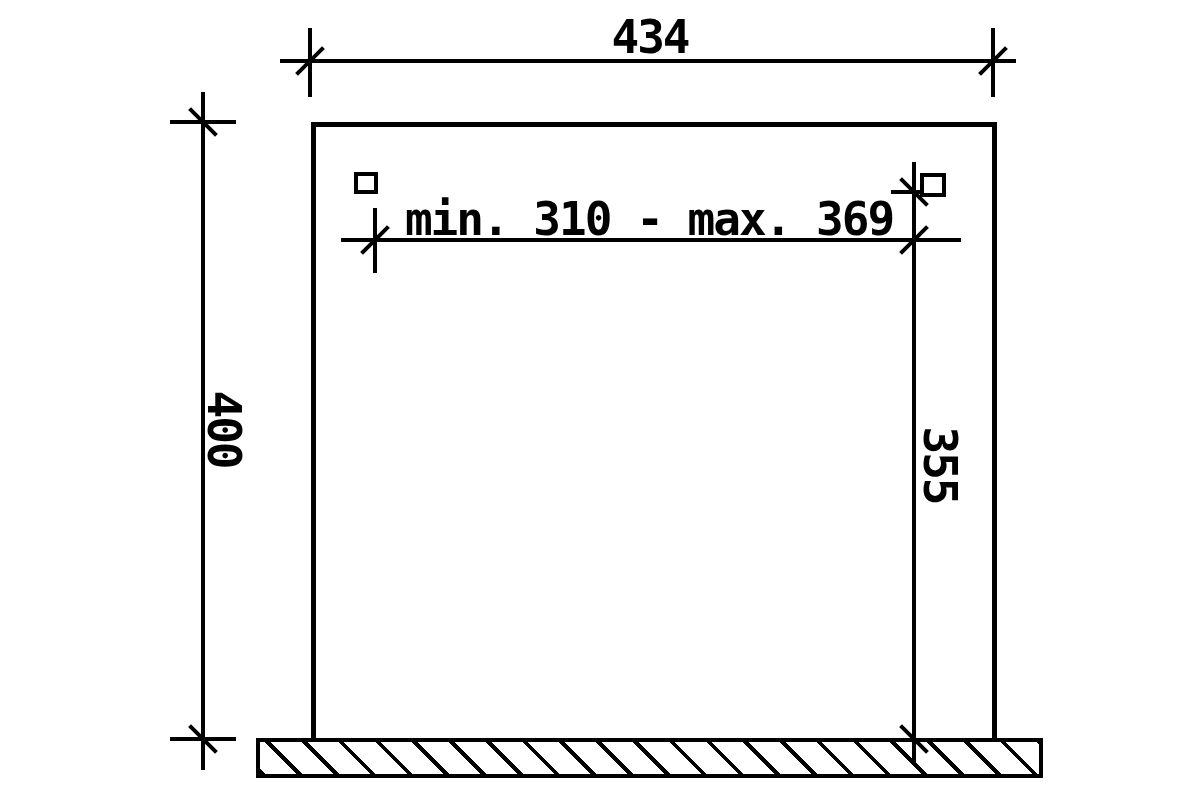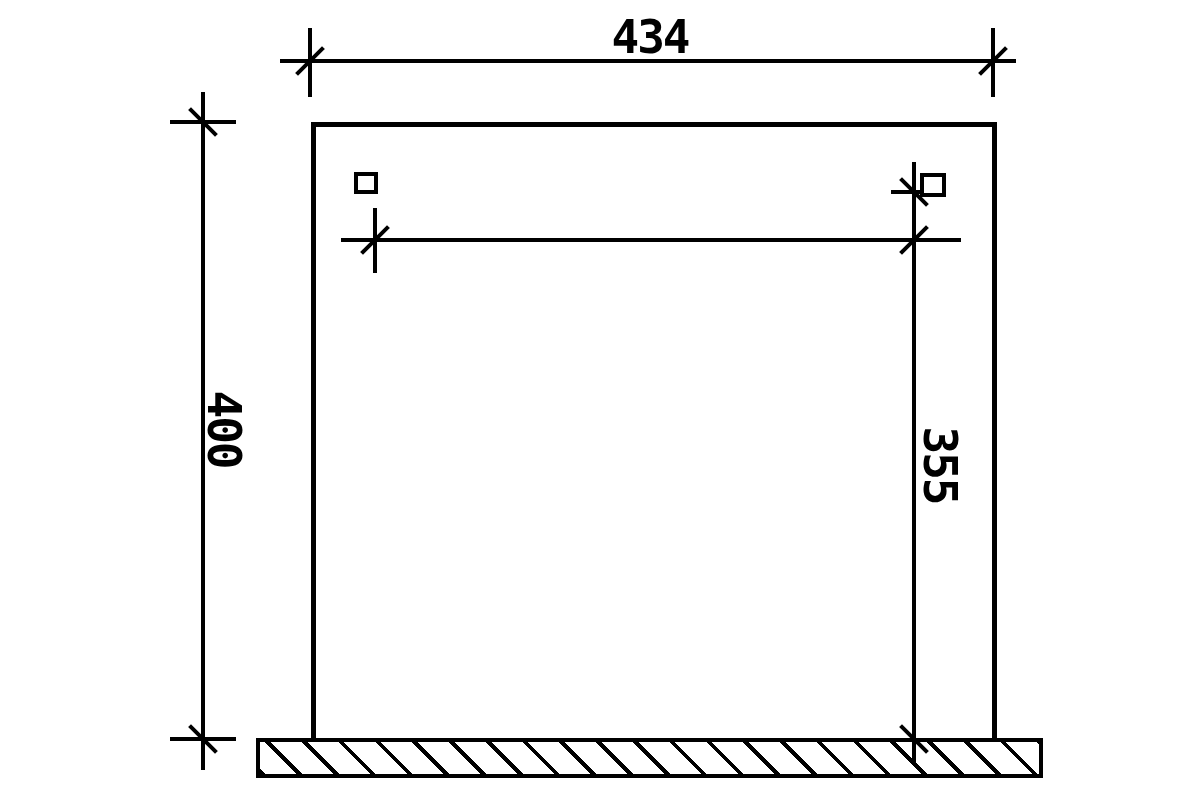--- a/index.html
+++ b/index.html
@@ -75,20 +75,21 @@
   <div class="ln" style="left:162px; top:120px; width:66px; height:4px;"></div>
   <div class="ln" style="left:162px; top:737px; width:66px; height:4px;"></div>
   <div class="tick bw" style="left:176px; top:120px;"></div>
   <div class="tick bw" style="left:176px; top:737px;"></div>
   <div class="lbl rot90" style="left:156px; top:406px; width:120px; height:46px;">400</div>
 
   <div class="ln" style="left:333px; top:238px; width:620px; height:4px;"></div>
   <div class="ln" style="left:365px; top:208px; width:4px; height:65px;"></div>
   <div class="tick fw" style="left:348px; top:238px;"></div>
   <div class="tick fw" style="left:887px; top:238px;"></div>
+  <div class="lbl" style="left:381px; top:196px; width:520px; height:46px;">min. 310 - max. 369</div>
 
   <div class="ln" style="left:904px; top:162px; width:4px; height:603px;"></div>
   <div class="ln" style="left:883px; top:190px; width:54px; height:4px;"></div>
   <div class="tick bw" style="left:887px; top:190px;"></div>
   <div class="tick bw" style="left:887px; top:737px;"></div>
   <div class="lbl rot90" style="left:872px; top:442px; width:120px; height:46px;">355</div>
 
   <div class="post" style="left:346px; top:172px; width:24px; height:22px;"></div>
   <div class="post" style="left:912px; top:173px; width:26px; height:24px;"></div>
 

